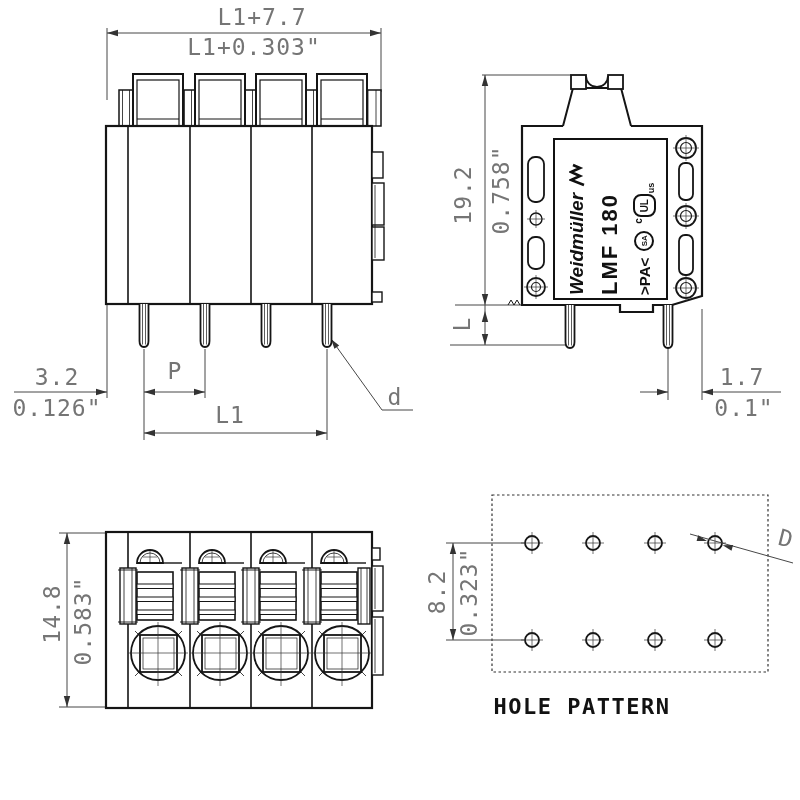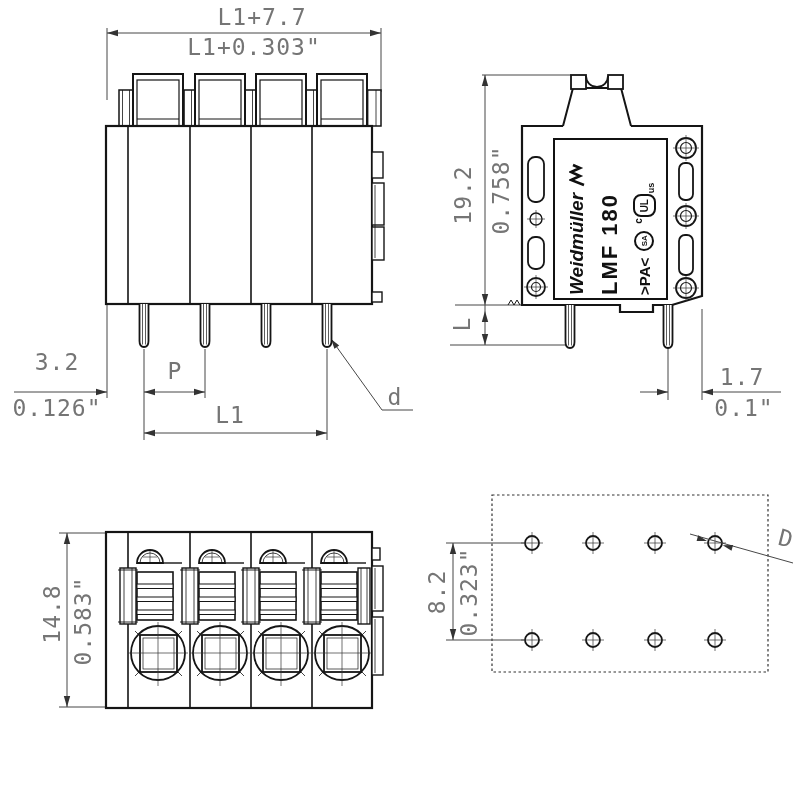--- a/index.html
+++ b/index.html
@@ -227,38 +227,39 @@
       <polygon points="453,543 449.8,554 456.2,554"></polygon>
           <polygon points="453,640 449.8,629 456.2,629"></polygon>
       <polygon points="707,541 696.6,541 698.2,535.2"></polygon>
           <polygon points="722.7,545.2 731.5,550.8 733.1,545"></polygon>
     </g>
   </g>
 </svg>
 
 <span class="dtxt" style="left:262px;top:17px">L1+7.7</span>
 <span class="dtxt" style="left:254px;top:47px">L1+0.303"</span>
-<span class="dtxt" style="left:57px;top:362px">3.2</span>
+<span class="dtxt" style="left:57px;top:377px">3.2</span>
 <span class="dtxt" style="left:57px;top:408px">0.126"</span>
 <span class="dtxt" style="left:175px;top:371px">P</span>
 <span class="dtxt" style="left:230px;top:415px">L1</span>
 <span class="dtxt" style="left:395px;top:397px">d</span>
 
 <span class="dtxt rot" style="left:463px;top:195px">19.2</span>
 <span class="dtxt rot" style="left:501px;top:190px">0.758"</span>
 <span class="dtxt rot" style="left:462px;top:324px">L</span>
 <span class="dtxt" style="left:742px;top:377px">1.7</span>
 <span class="dtxt" style="left:744px;top:408px">0.1"</span>
 
 <span class="dtxt rot" style="left:52px;top:614px">14.8</span>
 <span class="dtxt rot" style="left:83px;top:621px">0.583"</span>
 
 <span class="dtxt rot" style="left:437px;top:592px">8.2</span>
 <span class="dtxt rot" style="left:469px;top:592px">0.323"</span>
 <span class="dtxt rotD" style="left:786px;top:539px">D</span>
+<span class="caption" style="left:582px;top:707px">HOLE PATTERN</span>
 
 <div class="label-box">
   <div class="label-rot">
     <div class="brand-row">
       <span>Weidmüller</span>
       <span style="display:inline-flex">
         <svg width="24" height="17" viewBox="0 0 24 17">
           <path d="M2,15 L7,2 L11,11 L15,2 L19,11 L22,4" fill="none" stroke="#111" stroke-width="2.6"></path>
         </svg>
       </span>

